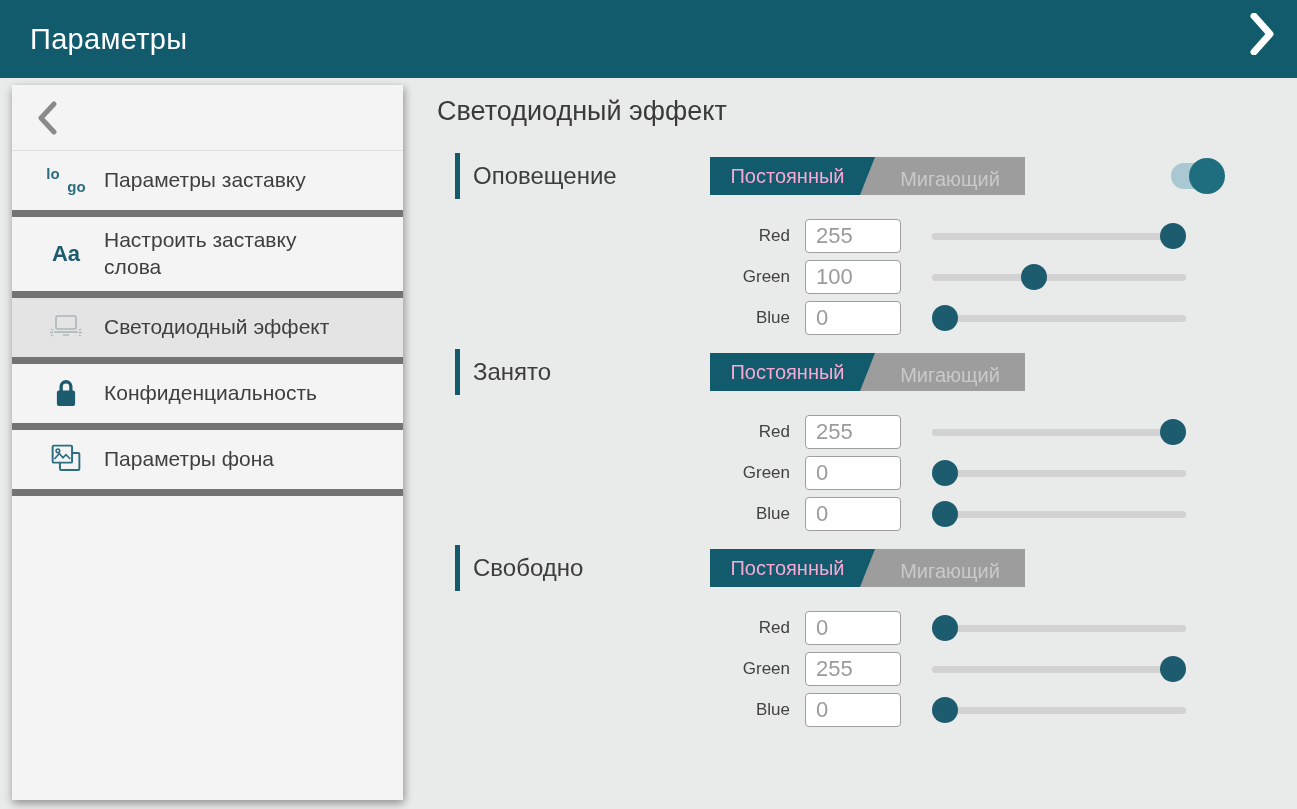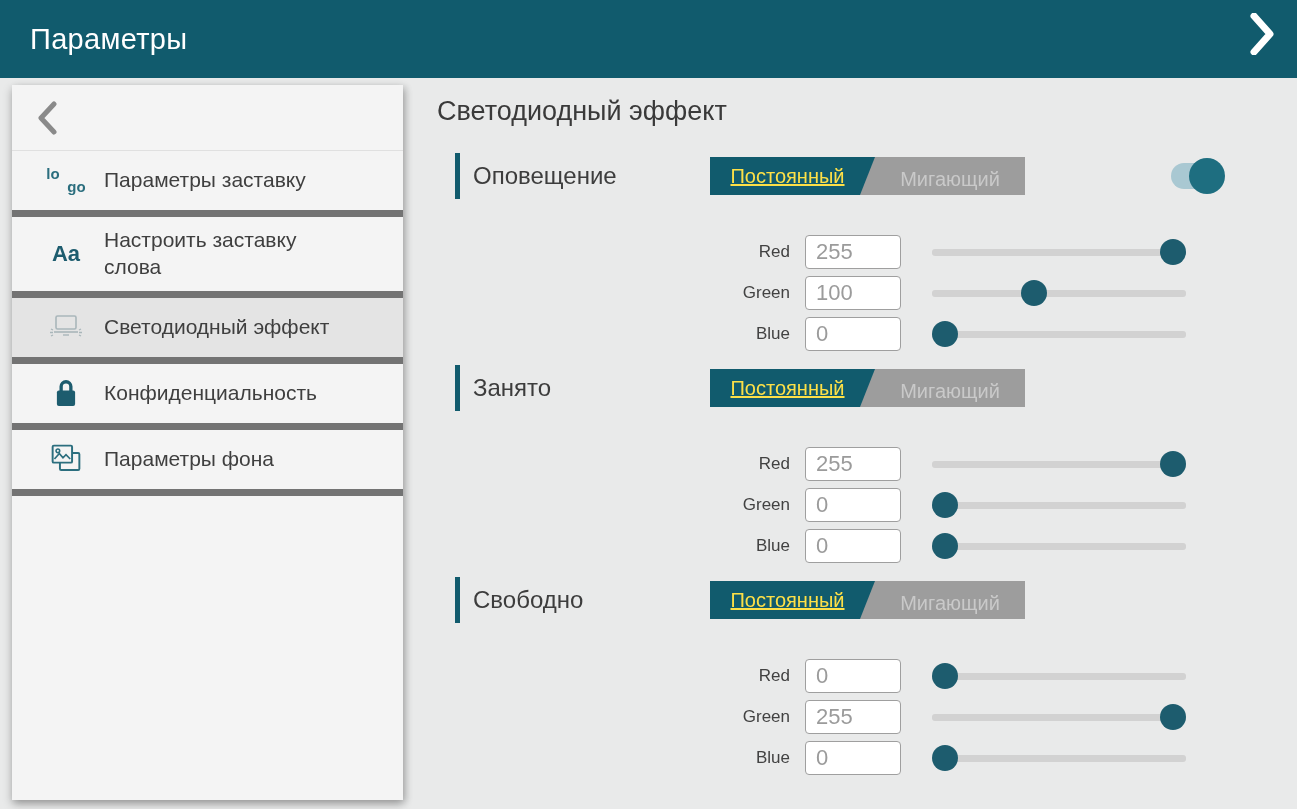--- a/index.html
+++ b/index.html
@@ -43,30 +43,30 @@
   .section { margin-bottom:0; }
   .section-head { display:flex; align-items:center; height:46px; }
   .vbar { width:5px; height:46px; background:#115b6d; margin-left:20px; flex:0 0 5px; }
   .section-title { font-size:24px; color:#3d3d3d; margin-left:13px; width:237px; flex:0 0 237px; }
   .segmented { width:315px; height:38px; background:#9d9d9d; position:relative; flex:0 0 315px; }
   .seg-on {
     position:absolute; left:0; top:0; width:165px; height:38px; background:#115b6d;
     clip-path:polygon(0 0, 100% 0, 150px 100%, 0 100%);
     display:flex; align-items:center; justify-content:center; cursor:pointer;
   }
-  .seg-on span { color:#fde047; font-size:20px; padding-right:10px;text-decoration:underline; }
+  .seg-on span { color:#f9a8d4; font-size:20px; padding-right:10px; }
   .seg-off {
     position:absolute; right:0; top:0; width:150px; height:44px;
     display:flex; align-items:center; justify-content:center; cursor:pointer;
   }
   .seg-off span { color:#c9c9c9; font-size:20px; }
   .switch { margin-left:auto; margin-right:72px; position:relative; width:54px; height:36px; cursor:pointer; }
   .switch-track { position:absolute; left:0; top:5px; width:46px; height:26px; border-radius:13px; background:#a9c8d2; }
   .switch-knob { position:absolute; right:0; top:0; width:36px; height:36px; border-radius:50%; background:#1e6e80; }
-  .rows { margin-top:32px; margin-bottom:11px; }
+  .rows { margin-top:16px; margin-bottom:11px; }
   .row { display:flex; align-items:center; height:41px; }
   .ch-label { width:355px; flex:0 0 355px; text-align:right; font-size:17px; color:#424242; }
   .num-input {
     margin-left:15px; width:96px; height:34px; border:1px solid #9f9f9f; border-radius:4px;
     background:#ffffff; color:#9b9b9b; font-size:22px; padding:0 10px;
     font-family:"Liberation Sans", sans-serif; outline:none;
   }
   .slider { position:relative; margin-left:31px; width:254px; height:26px; cursor:pointer; flex:0 0 254px; }
   .slider .track { position:absolute; top:10px; left:0; width:254px; height:7px; background:#d2d2d2; border-radius:3px; }
   .slider .knob { position:absolute; top:0; left:0; width:26px; height:26px; border-radius:50%; background:#1d5c6e; }

